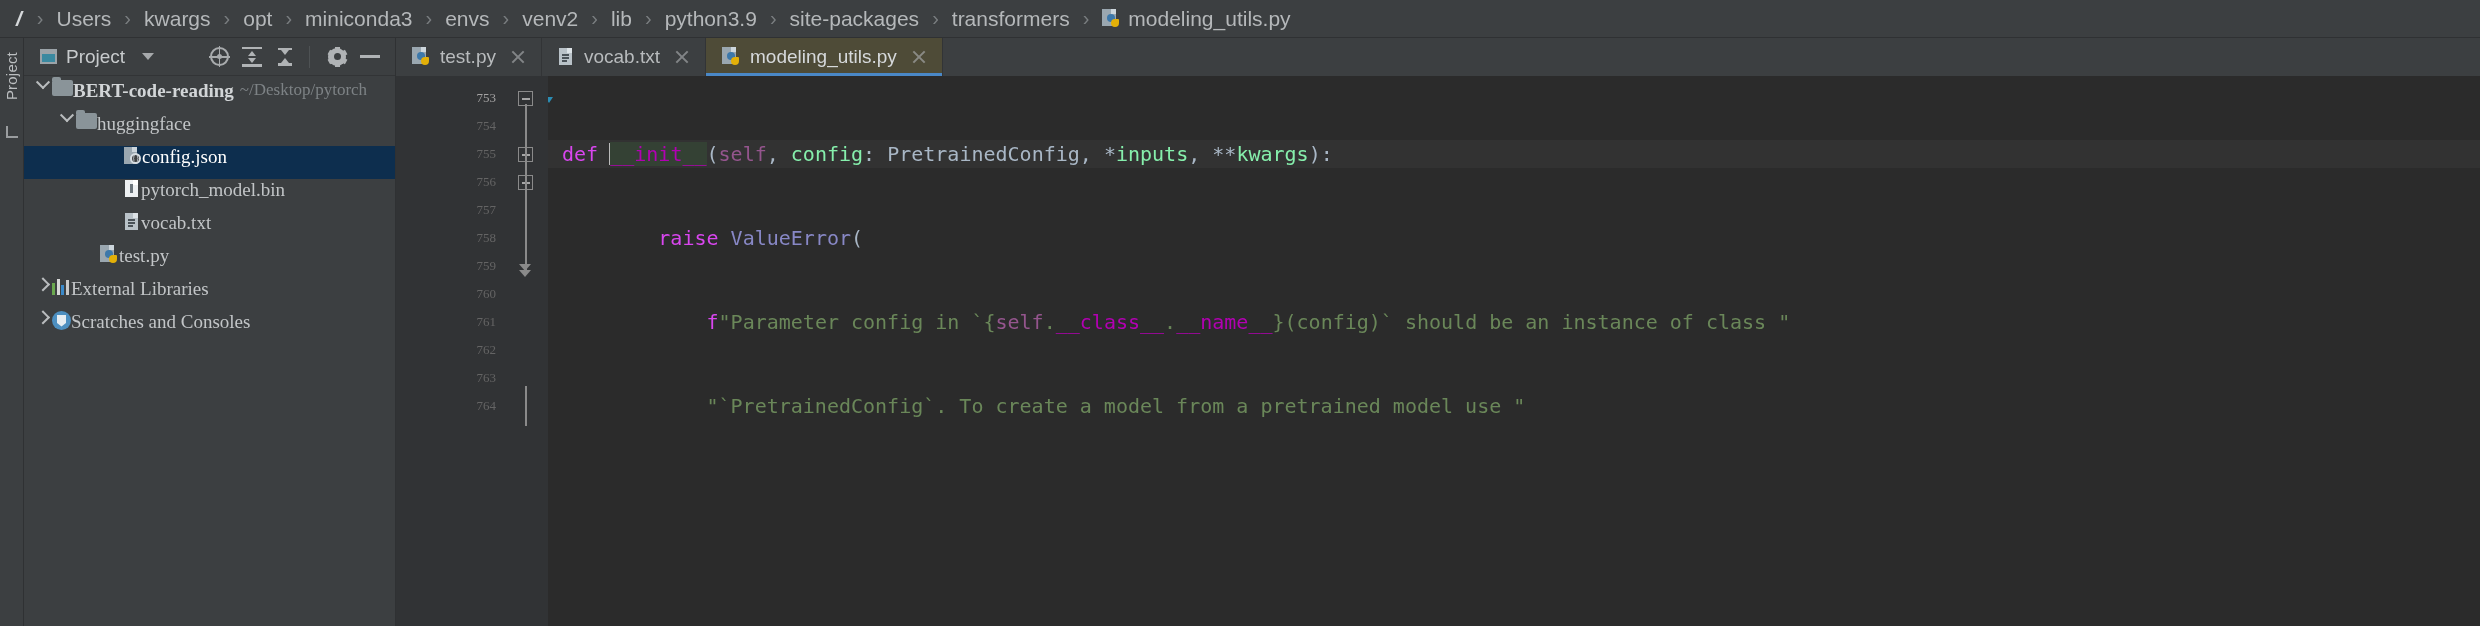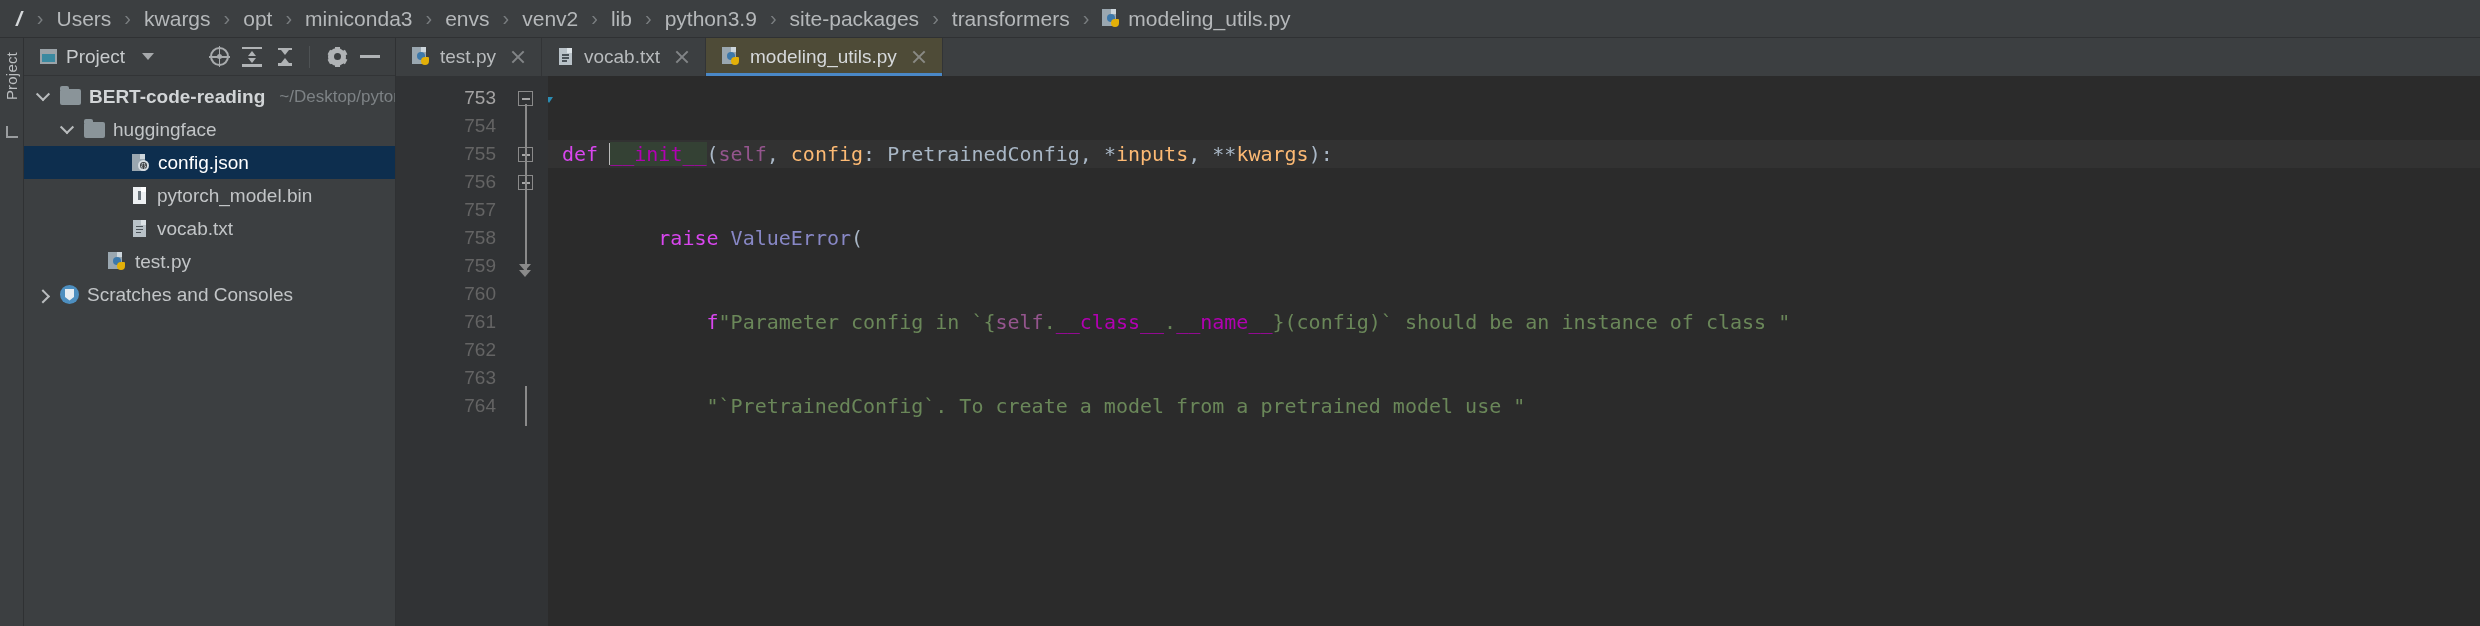--- a/index.html
+++ b/index.html
@@ -156,22 +156,22 @@
   .ico-gear .hole{position:absolute;left:6.5px;top:6.5px;width:7px;height:7px;border-radius:50%;background:#3c3f41;}
   .ico-gear .tooth{position:absolute;background:#b0b3b5;width:5px;height:20px;left:7.5px;top:0;}
   .ico-gear .t2{transform:rotate(60deg);}
   .ico-gear .t3{transform:rotate(120deg);}
   
   .ico-minus { width:20px; height:3px; background:#b0b3b5; }
 
   
   #file-tree { flex:1; overflow:hidden; padding-top: 4px; font-size: 19px; }
   .tree-row {
-    height: 33px; display:flex; align-items:center; gap:8px;
-    color:#c2c5c7; white-space:nowrap; position: relative;
+    height: 33px; display:flex; align-items:flex-start; 
+    color:#c2c5c7; white-space:nowrap; position: relative; font-family: Liberation Serif, serif;
   }
   .tree-row.selected { background:#0d2e4e; color:#ffffff; }
   .tree-row .arrow {
     width: 18px; flex:0 0 18px; display:flex; align-items:center; justify-content:center;
     color:#b9bcbe; font-size:15px;
   }
   .tree-row .arrow.none { visibility: hidden; }
   .chev { width:10px; height:10px; border-right:2.2px solid #b9bcbe; border-bottom:2.2px solid #b9bcbe;}
   .chev.open { transform: rotate(45deg) translate(-2px,-2px); }
   .chev.closed { transform: rotate(-45deg) translate(-1px,1px); }
@@ -216,21 +216,21 @@
   }
   .tab .close-x::before,.tab .close-x::after{
     content:"";position:absolute;left:1px;top:8px;width:16px;height:2px;background:#aeb1b3;
   }
   .tab .close-x::before{transform:rotate(45deg);}
   .tab .close-x::after{transform:rotate(-45deg);}
 
   #code-wrap { flex:1; display:flex; background:#2b2b2b; overflow:hidden; }
   #gutter {
     width:108px; flex:0 0 108px; background:#313335; position:relative;
-    font-family:Liberation Sans, sans-serif; font-size:19px; color:#646464;
+    font-family:Liberation Serif, serif; font-size:13px; color:#646464;
     padding-top:8px;
   }
   .gline {
     height:28px; display:flex; align-items:center; justify-content:flex-end;
     padding-right:8px; position:relative;
   }
   .gline.cur { color:#a4a3a3; }
   .gmark {
     position:absolute; right:-46px; top:4px; width:20px; height:20px;
   }
@@ -266,21 +266,21 @@
   #code {
     flex:1; position:relative; padding-top:8px; overflow:hidden;
     font-family:"DejaVu Sans Mono", monospace; font-size:20px; line-height:28px;
     white-space:pre;
   }
   .cline { height:28px; padding-left:14px; color:#a9b7c6; }
   .cline.cur { background:#323232; }
   
   .kw    { color:#d946ef; }
   .self  { color:#94558d; }
-  .pname { color:#fdba74; }
+  .pname { color:#86efac; }
   .cls   { color:#a9b7c6; }
   .str   { color:#6a8759; }
   .bi    { color:#8888c6; }
   .magic { color:#b200b2; }
   .punct { color:#a9b7c6; }
   .caret { display:inline-block; width:2px; height:22px; background:#bbbbbb;
            vertical-align:-4px; margin:0 -1px; }
   .sel-ident { background:#344134; }
 </style>
 </head>
@@ -429,20 +429,32 @@
         <span class="arrow none"></span>
         <span class="py-icon">
           <span class="sheet"></span>
             <span class="fold"></span>
           <span class="snake-b"></span>
             <span class="snake-y"></span>
         </span>
         <span class="tree-label">test.py</span>
       </div>
 
+      <div class="tree-row" style="padding-left:10px">
+        <span class="arrow">
+            <span class="chev closed"></span>
+          </span>
+        <span class="libs-ico">
+            <i></i>
+            <i></i>
+            <i></i>
+            <i></i>
+          </span>
+        <span class="tree-label">External Libraries</span>
+      </div>
 
       <div class="tree-row" style="padding-left:10px">
         <span class="arrow">
             <span class="chev closed"></span>
           </span>
         <span class="scratch-ico"></span>
         <span class="tree-label">Scratches and Consoles</span>
       </div>
 
     </div>

